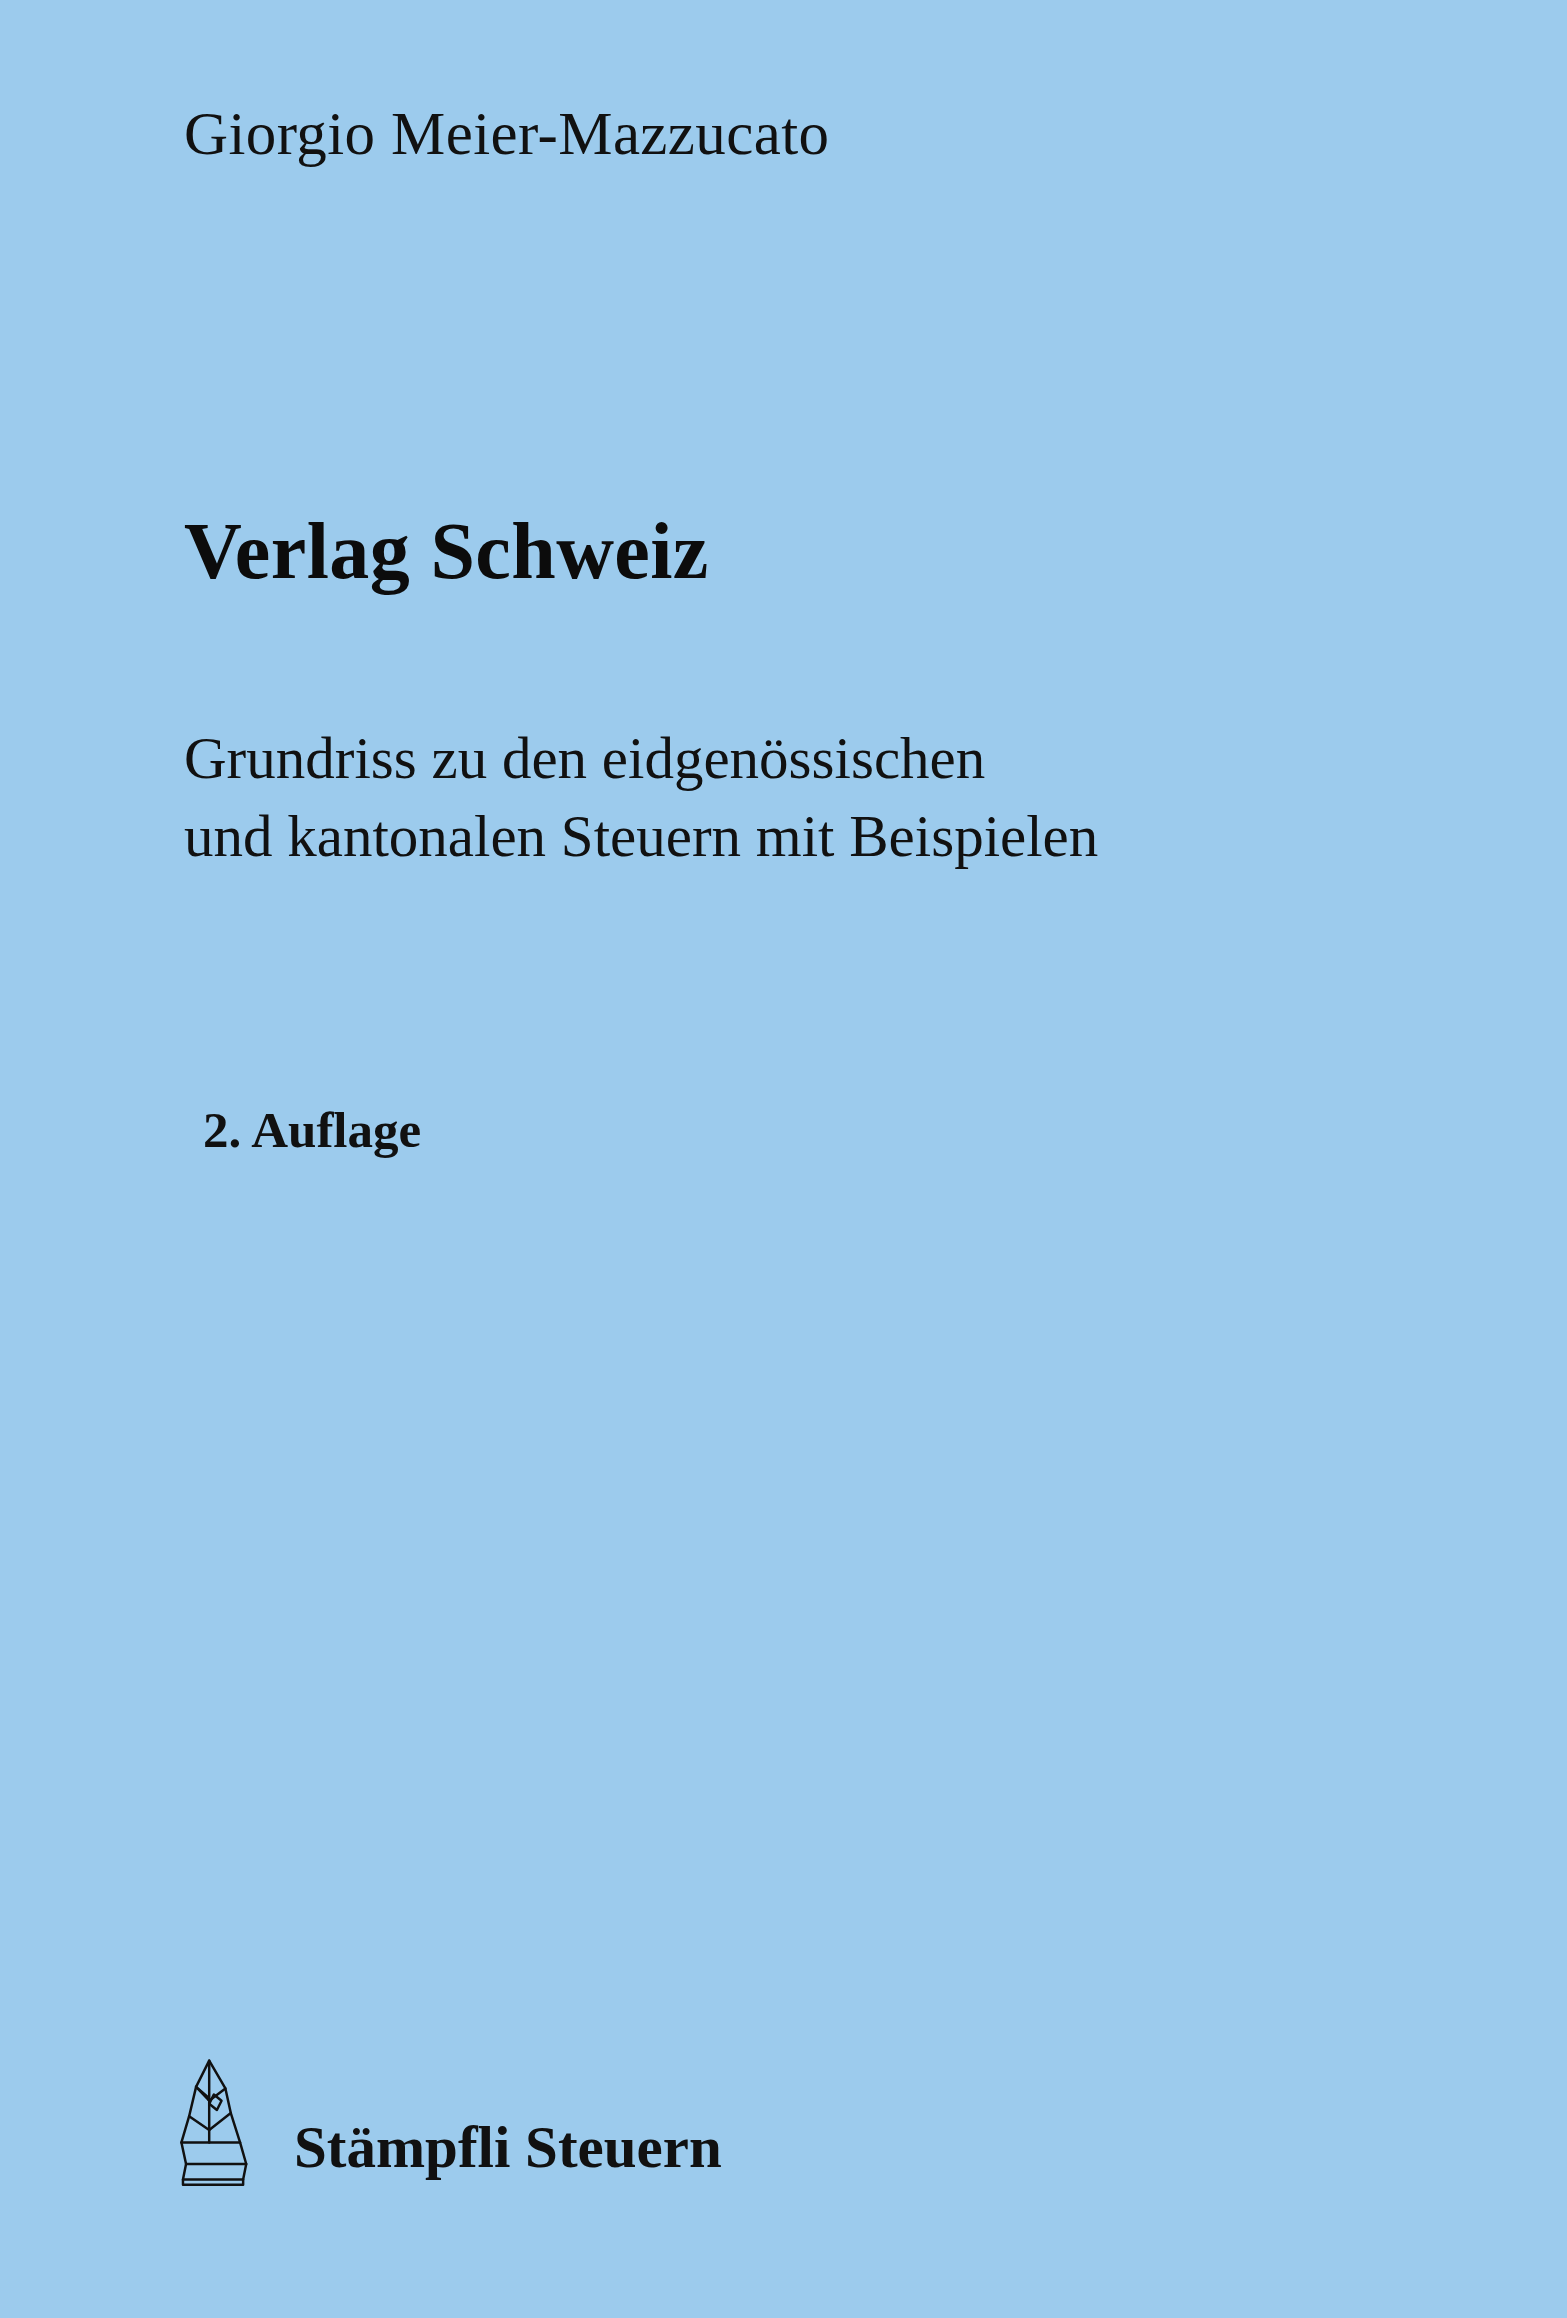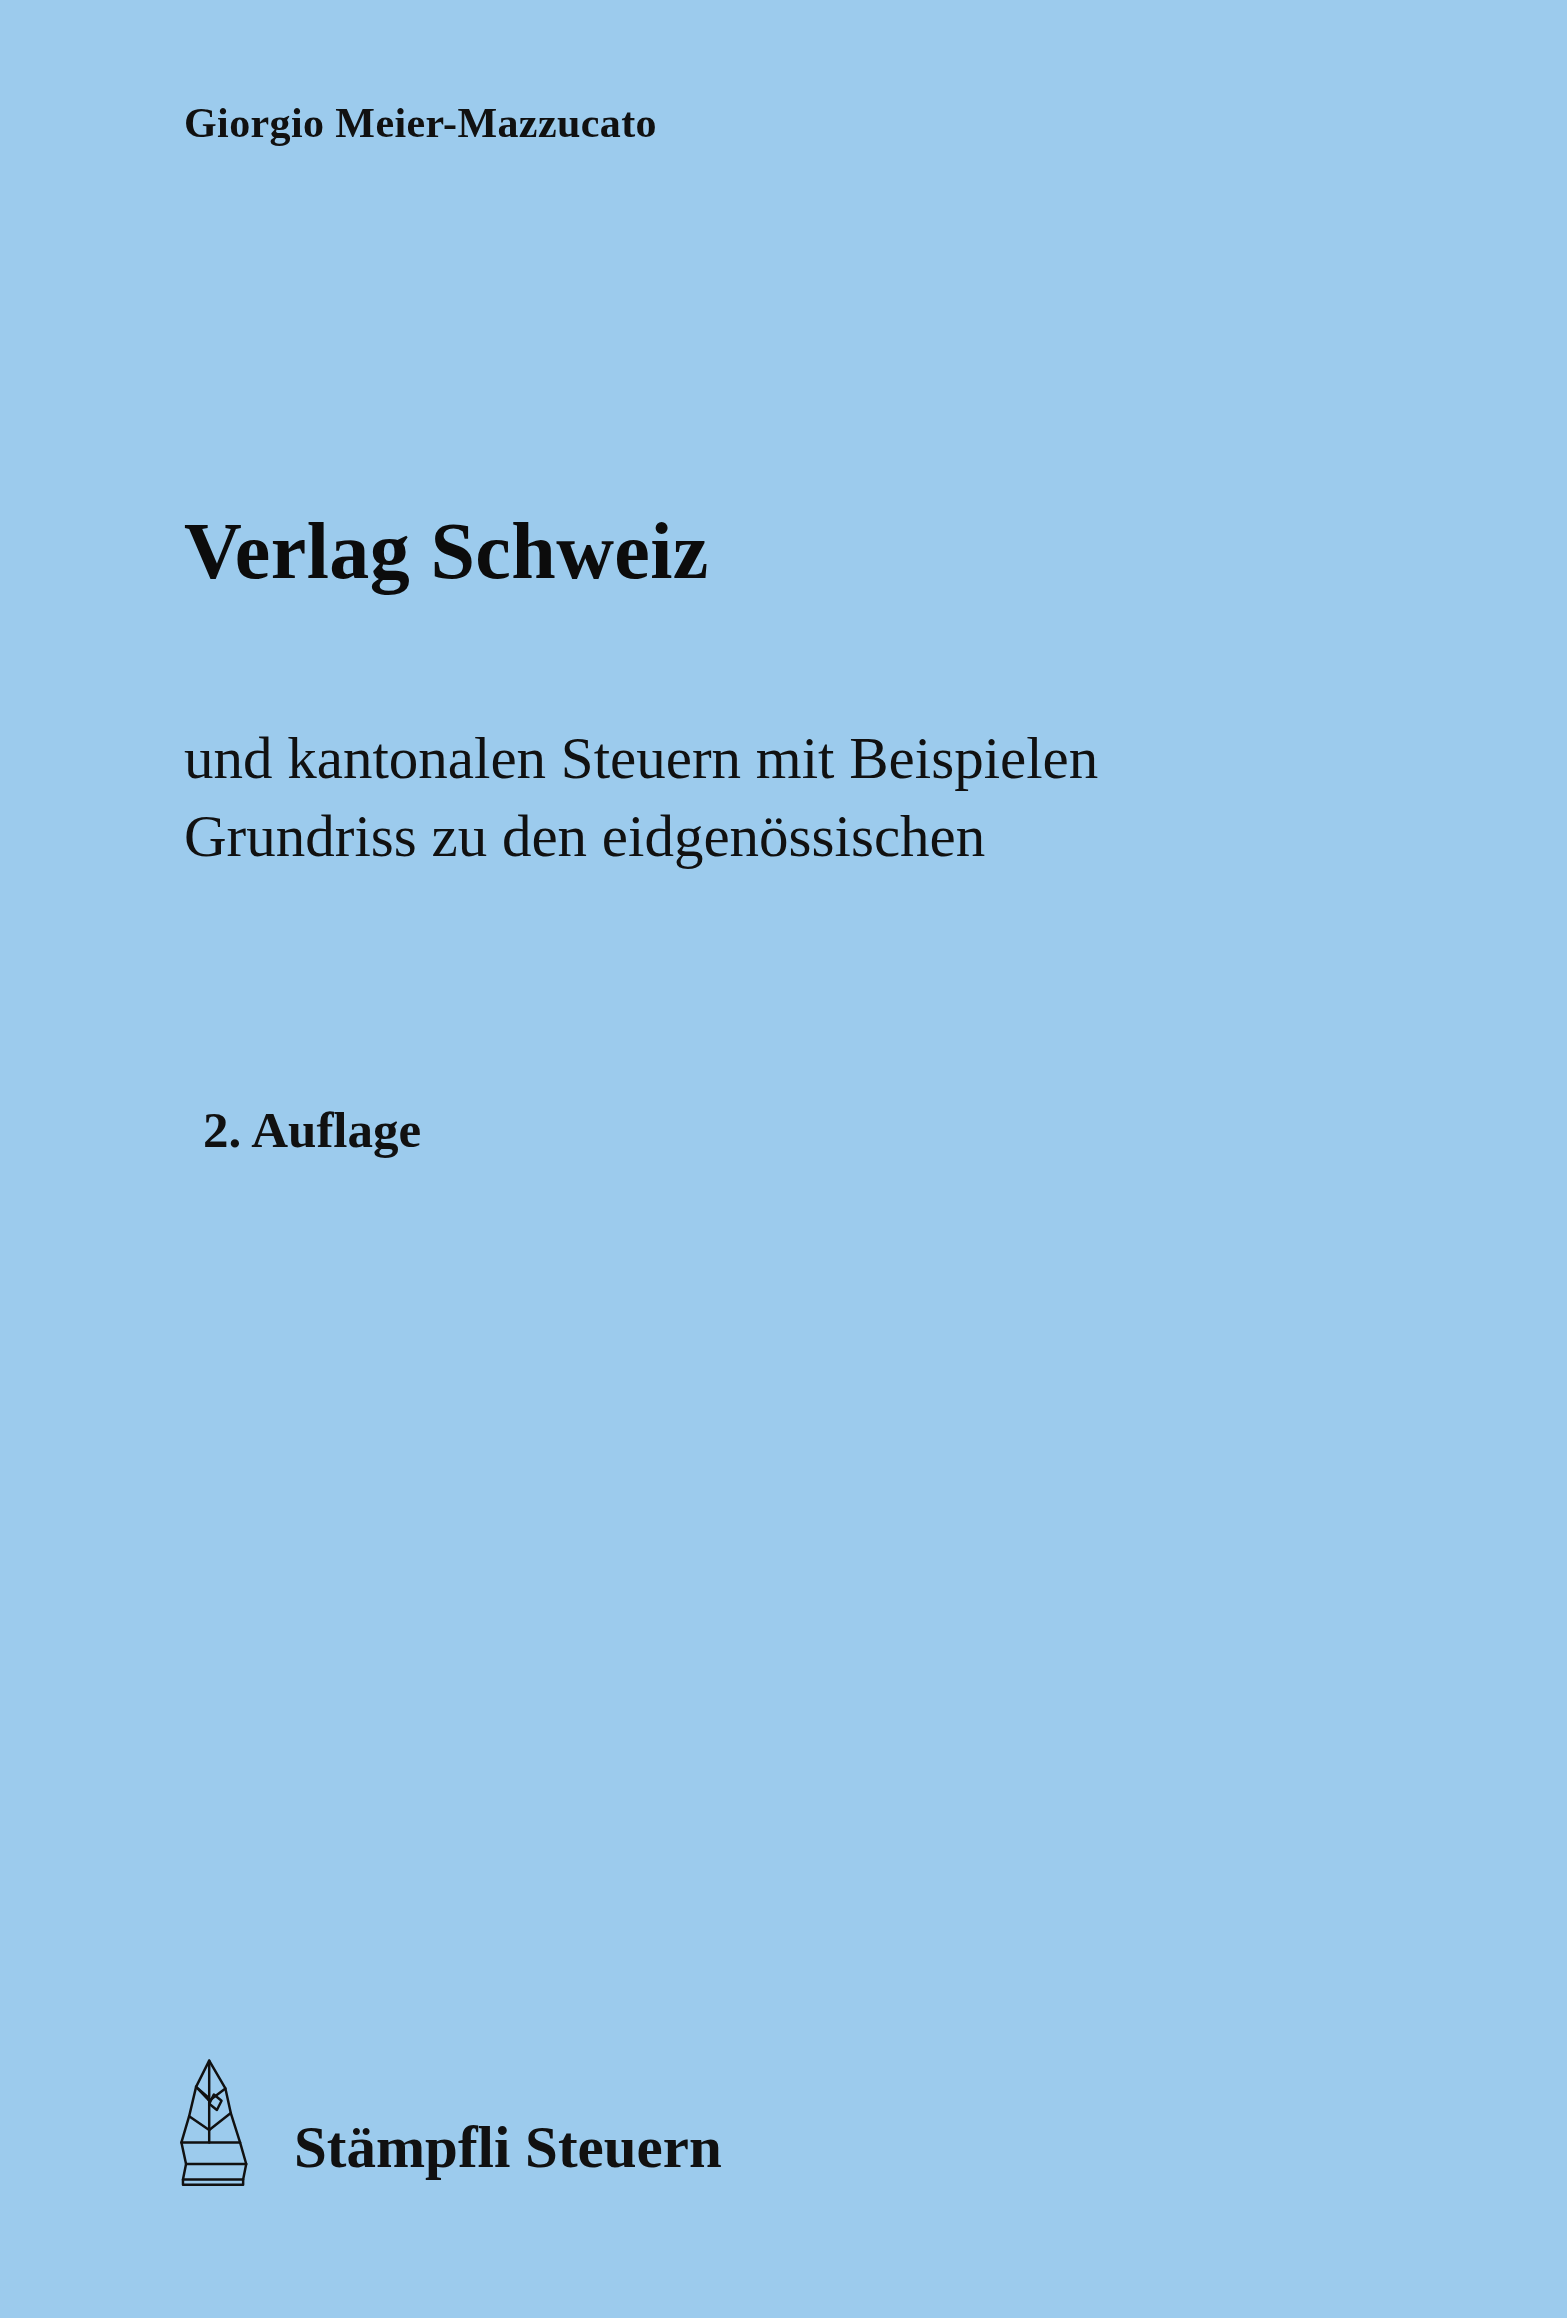--- a/index.html
+++ b/index.html
@@ -20,22 +20,22 @@
     width: 1567px;
     height: 2319px;
     background: #9ccbed;
     box-sizing: border-box;
   }
   .author {
     position: absolute;
     left: 184px;
     top: 99px;
     font-family: "Liberation Serif", serif;
-    font-size: 42px;
-    font-weight: 700;
+    font-size: 61px;
+    font-weight: 400;
     letter-spacing: 0.4px;
     color: #111111;
     white-space: nowrap;
   }
   .title {
     position: absolute;
     left: 184px;
     top: 506px;
     font-family: "Liberation Serif", serif;
     font-size: 80px;
@@ -96,22 +96,22 @@
 </head>
 <body>
 
 <div class="cover">
 
   <div class="author">Giorgio Meier-Mazzucato</div>
 
   <div class="title">Verlag Schweiz</div>
 
   <div class="subtitle">
+    <span class="line">Grundriss zu den eidgenössischen</span>
     <span class="line">und kantonalen Steuern mit Beispielen</span>
-    <span class="line">Grundriss zu den eidgenössischen</span>
   </div>
 
   <div class="edition">2. Auflage</div>
 
   <div class="publisher">
     <span class="publisher-logo-wrap">
       <svg class="publisher-logo" viewBox="0 0 140 175" xmlns="http://www.w3.org/2000/svg" fill="none" stroke="#111111" stroke-width="3.2" stroke-linejoin="round" stroke-linecap="round">
 
         <path d="M56 6 L39 40 L56 58 L77 42 Z"></path>
         <path d="M39 40 L53 52 L56 58"></path>

